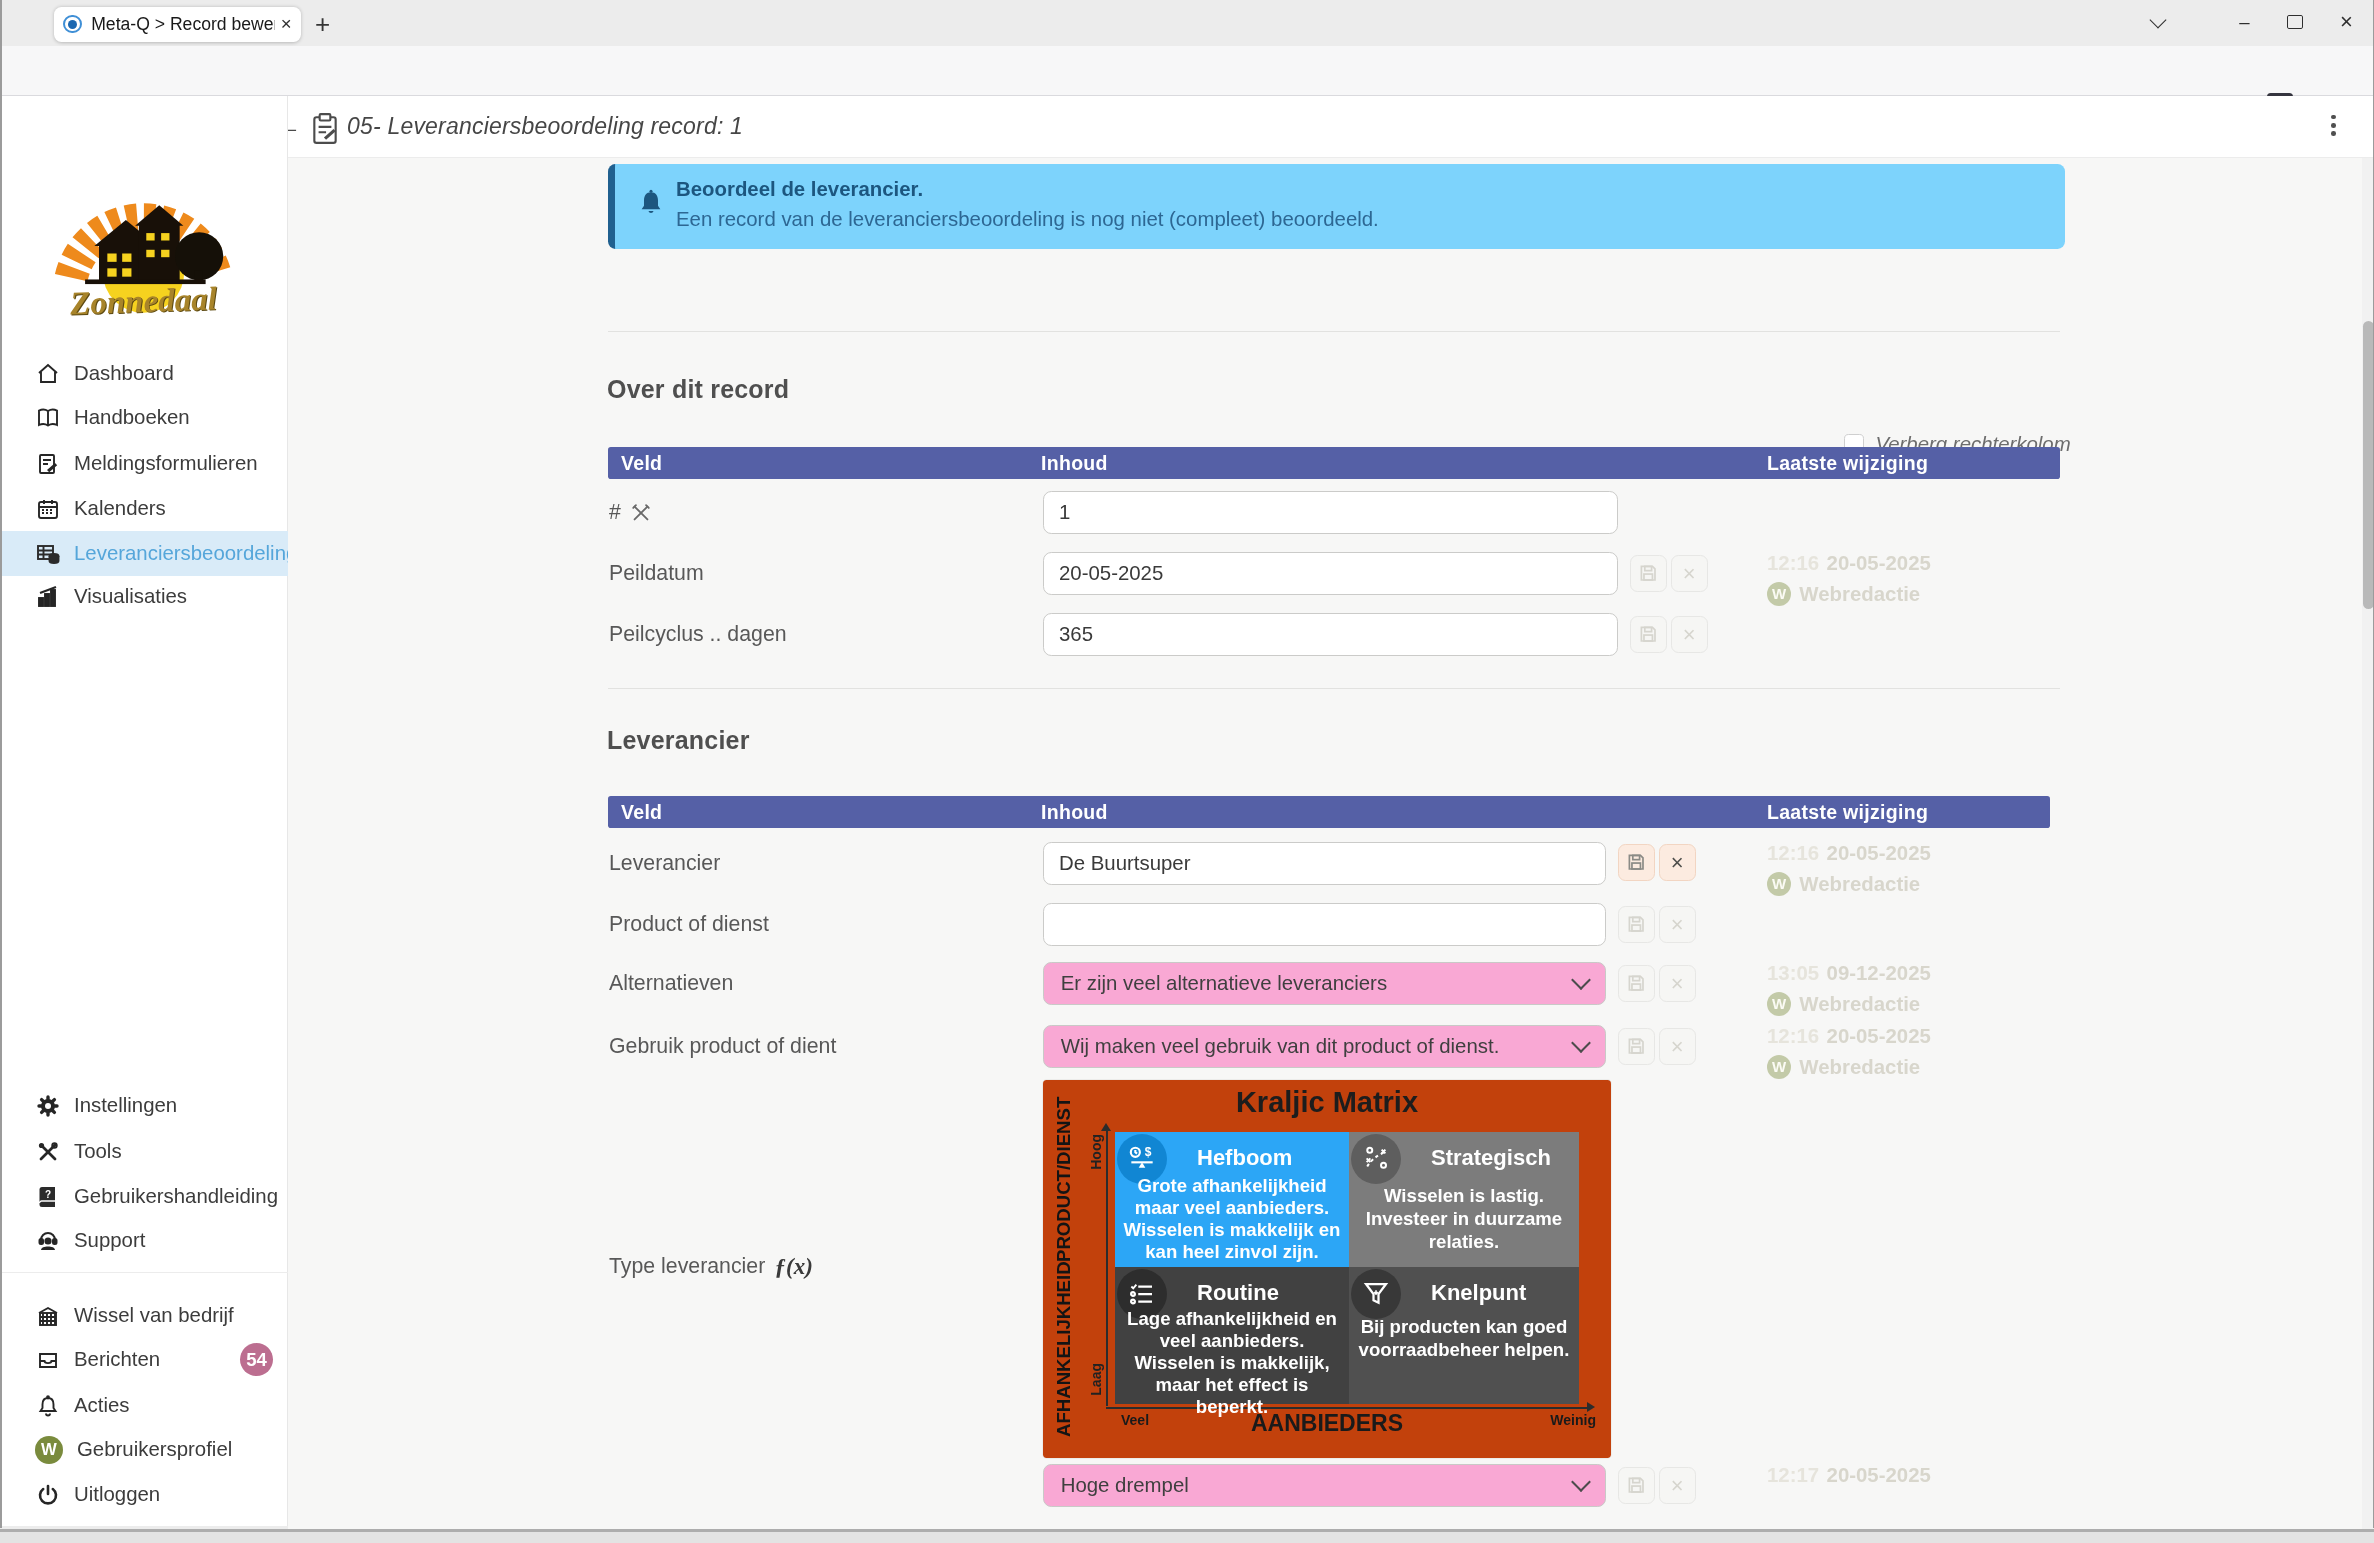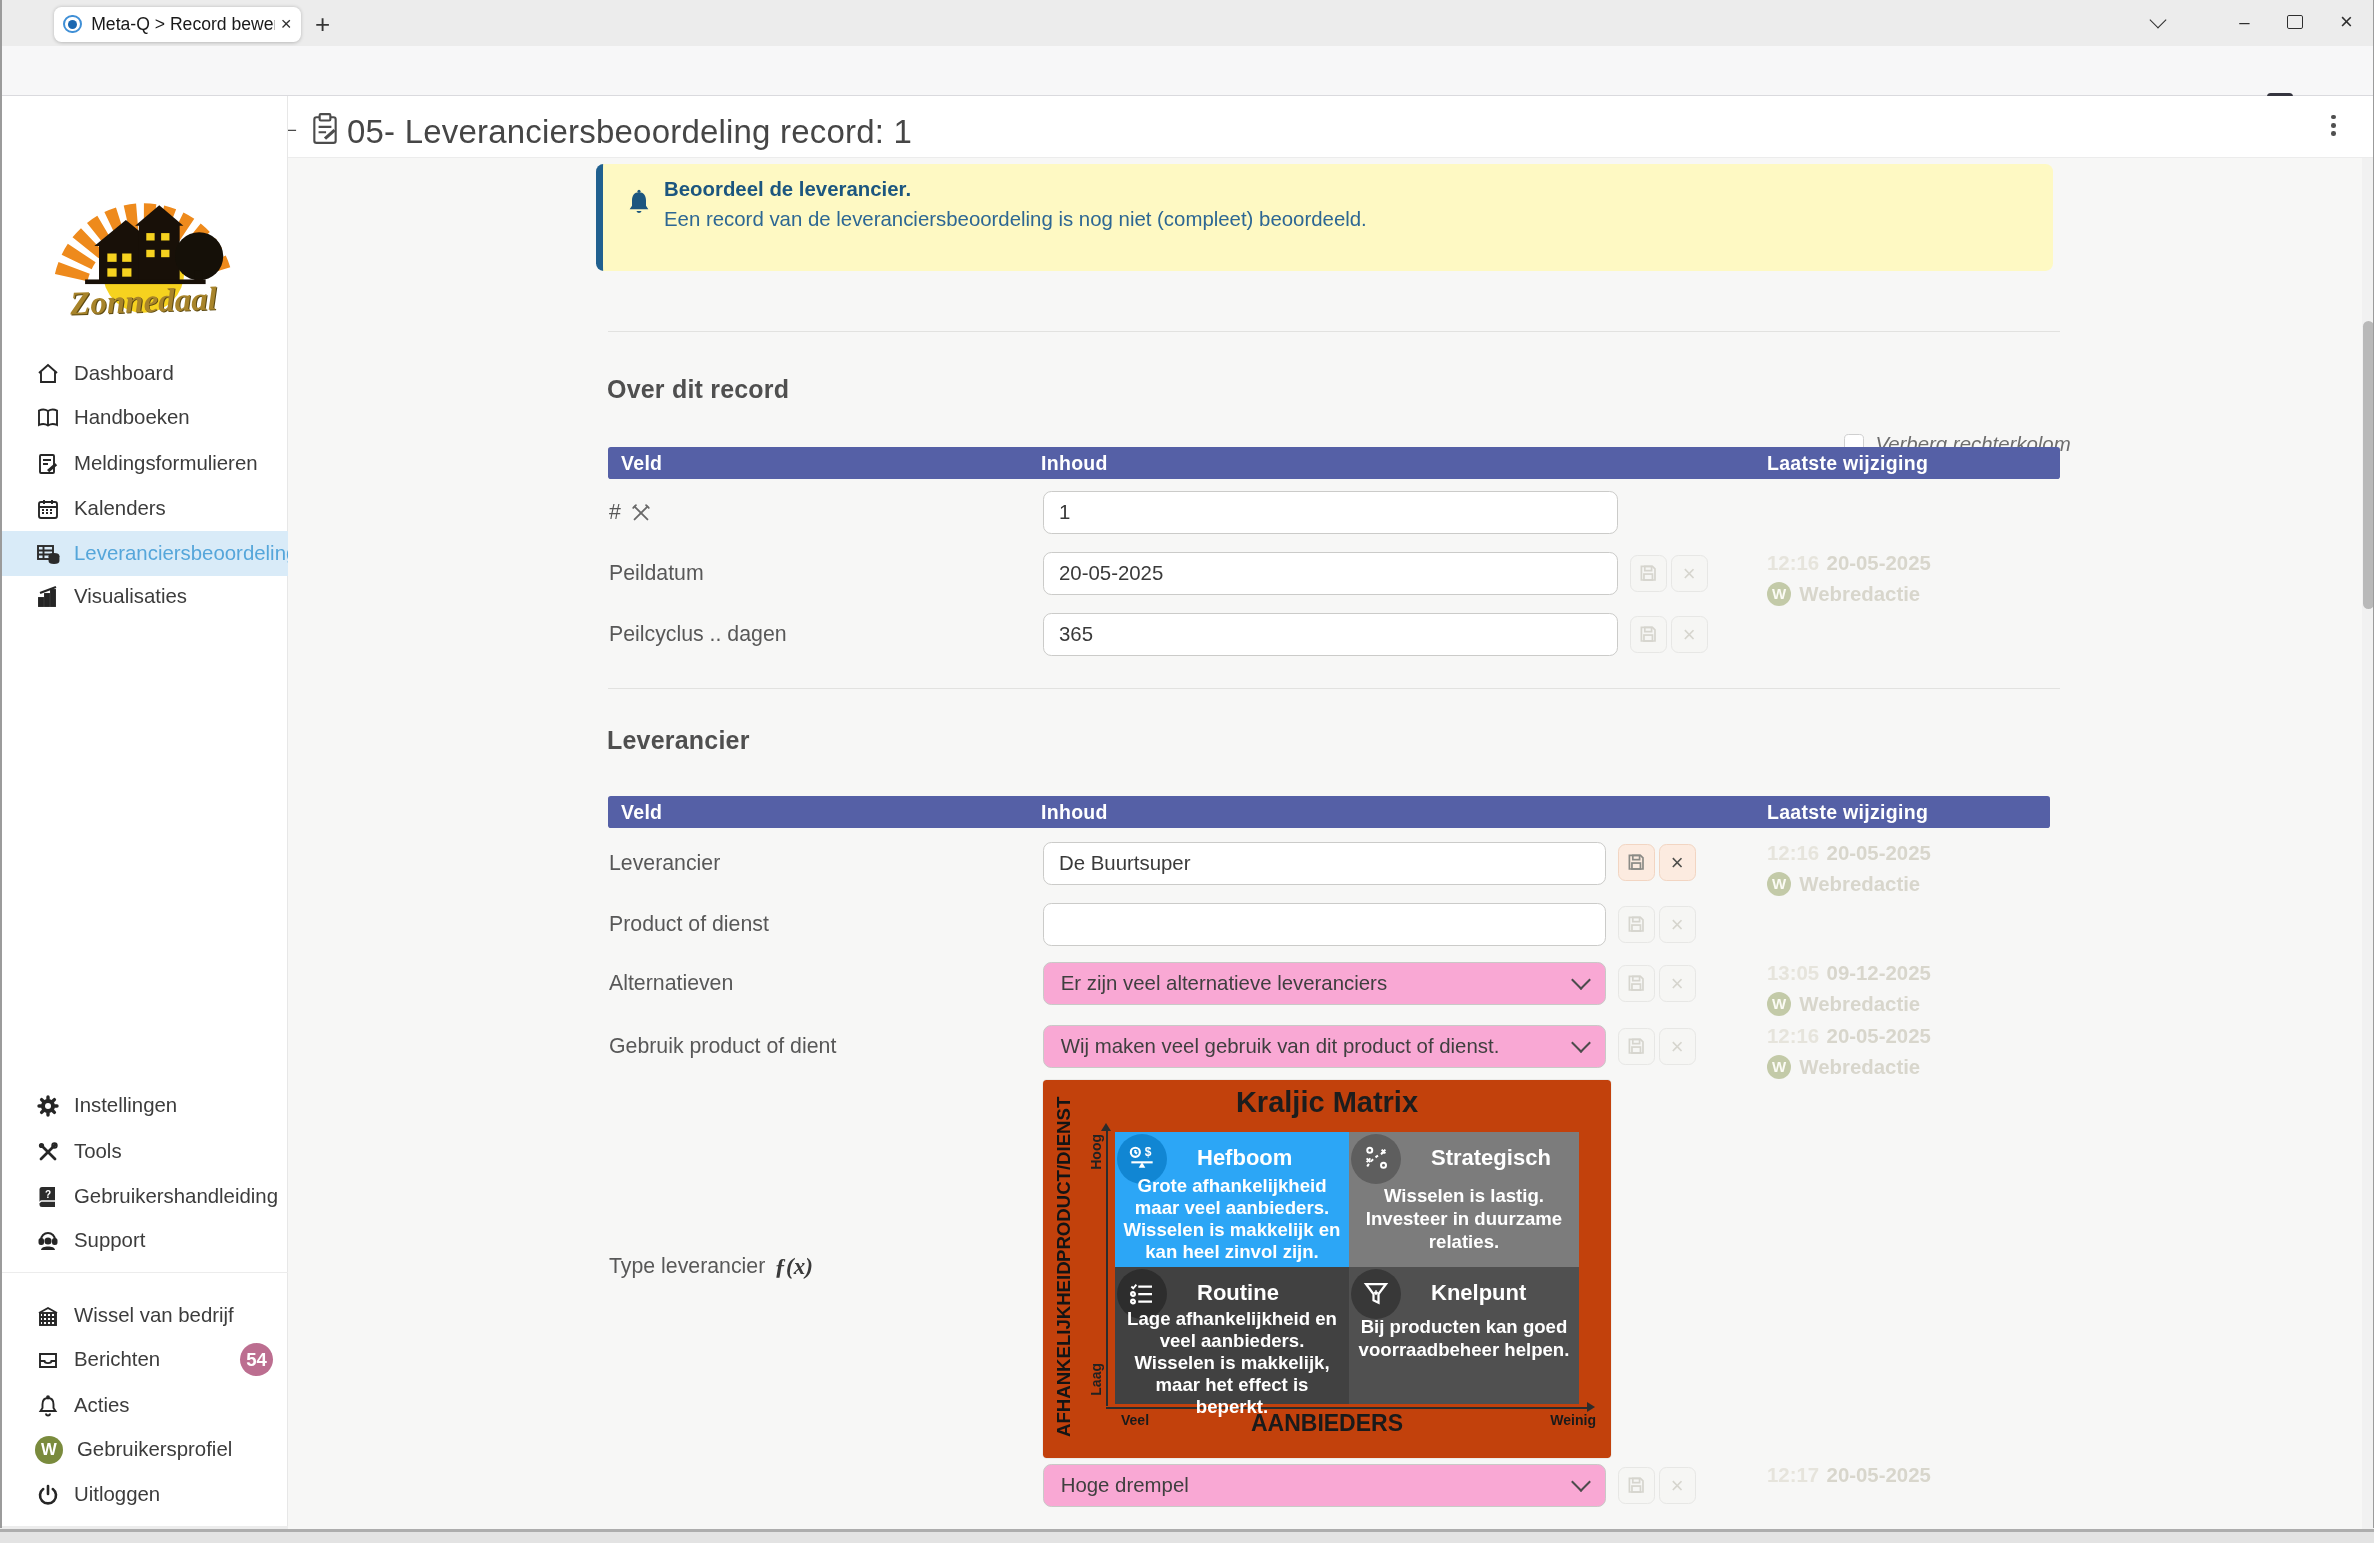--- a/index.html
+++ b/index.html
@@ -30,40 +30,40 @@
   .extblue{position:absolute;left:2248px;top:54px;width:30px;height:30px;border-radius:6.5px;background:#2f82d6;}
   .extbadge{position:absolute;left:18.6px;top:-7.4px;min-width:20.4px;height:18.6px;background:#35353f;color:#fff;border-radius:3.7px;
             font-size:13px;font-weight:700;display:flex;align-items:center;justify-content:center;padding:0 2.8px;}
   .mqbtn{position:absolute;left:2293px;top:56px;width:26px;height:26px;border-radius:50%;background:#1e53c4;}
   .mqbtn:after{content:"";position:absolute;inset:6.5px;border-radius:50%;background:#0a1f56;border:1.9px solid #dce6ff;}
   
   .appheader{position:absolute;left:0;top:96px;right:0;height:61px;background:#ffffff;}
   .logo{position:absolute;left:80px;top:11px;display:flex;align-items:center;}
   .logo-meta{font-family:"Liberation Serif",serif;font-style:italic;font-weight:700;font-size:38px;color:#3a46c0;letter-spacing:0.9px;}
   .backarrow{position:absolute;left:273px;top:13px;font-size:29px;color:#4a4a4a;}
-  .pagetitle{position:absolute;left:347px;top:16.7px;font-size:33px;color:#464646;font-weight:500;letter-spacing:0.2px;}
+  .pagetitle{position:absolute;left:347px;top:16.7px;font-size:23px;color:#464646;font-weight:500;letter-spacing:0.2px;font-style:italic;}
   .kebab{position:absolute;left:2324px;top:15px;width:18.6px;}
   .kebab i{display:block;width:4.6px;height:4.6px;border-radius:50%;background:#4f4f4f;margin:3.7px auto;}
   
   .sidebar{position:absolute;left:0;top:96px;width:288px;height:1430px;background:#fff;border-right:0.9px solid #e7e7e7;box-sizing:border-box;}
   .zlogo{position:absolute;left:48px;top:72px;width:191px;height:158px;}
   .zname{position:absolute;left:0;right:0;top:115px;text-align:center;font-family:"Liberation Serif",serif;
          font-style:italic;font-weight:700;font-size:33px;color:#a8842a;text-shadow:0.9px 0.9px 0 #5d4a12;transform:rotate(-2deg);}
   .sd-item{position:absolute;left:0;width:288px;height:45px;display:flex;align-items:center;padding-left:35px;box-sizing:border-box;
            gap:14px;color:#3c3c3c;font-size:20.4px;cursor:pointer;}
   .sd-item.active{background:#d9ebf8;color:#55a6da;}
   .sd-ico{width:25px;display:flex;justify-content:center;color:#262626;flex:none;}
   .sd-badge{margin-left:auto;margin-right:15px;background:#bc6e90;color:#fff;width:33px;height:33px;border-radius:50%;
             font-size:18.6px;font-weight:700;display:flex;align-items:center;justify-content:center;}
   .sd-ava{width:28px;height:28px;border-radius:50%;background:#7a8b3d;color:#fff;font-weight:700;font-size:16.7px;
           display:flex;align-items:center;justify-content:center;}
   .sd-div{position:absolute;left:0;width:288px;height:0.9px;background:#ececec;}
   
   .main{position:absolute;left:288px;top:158px;width:2087px;height:1371px;background:#f7f7f6;overflow:hidden;}
-  .banner{position:absolute;left:308px;top:5.6px;width:1457px;height:107px;background:#fef9c3;border-left:7.4px solid #20608f;
+  .banner{position:absolute;left:320px;top:5.6px;width:1457px;height:85px;background:#7dd3fc;border-left:7.4px solid #20608f;
           border-radius:7.4px;box-sizing:border-box;}
   .banner-title{position:absolute;left:61px;top:14px;font-size:20.4px;font-weight:700;color:#1c567f;}
   .banner-body{position:absolute;left:61px;top:44px;font-size:20.4px;color:#2d6793;}
   .bell{position:absolute;left:22px;top:24px;color:#1c567f;}
   .cbrow{position:absolute;left:1556px;top:275px;display:flex;align-items:center;gap:11px;font-style:italic;}
   .cb{width:20.4px;height:20.4px;background:#fff;border:1.9px solid #cfcfcf;border-radius:4.6px;box-sizing:border-box;}
   .cblabel{font-size:20.4px;color:#6d6d6d;}
   .hdiv{position:absolute;left:320px;width:1452px;height:0.9px;background:#e2e2e0;}
   .sechead{position:absolute;left:319px;font-size:25px;font-weight:600;color:#4f4f4f;letter-spacing:0.2px;}
   .thead{position:absolute;left:320px;height:32px;background:#5560a6;border-radius:2.8px;display:flex;align-items:center;}

